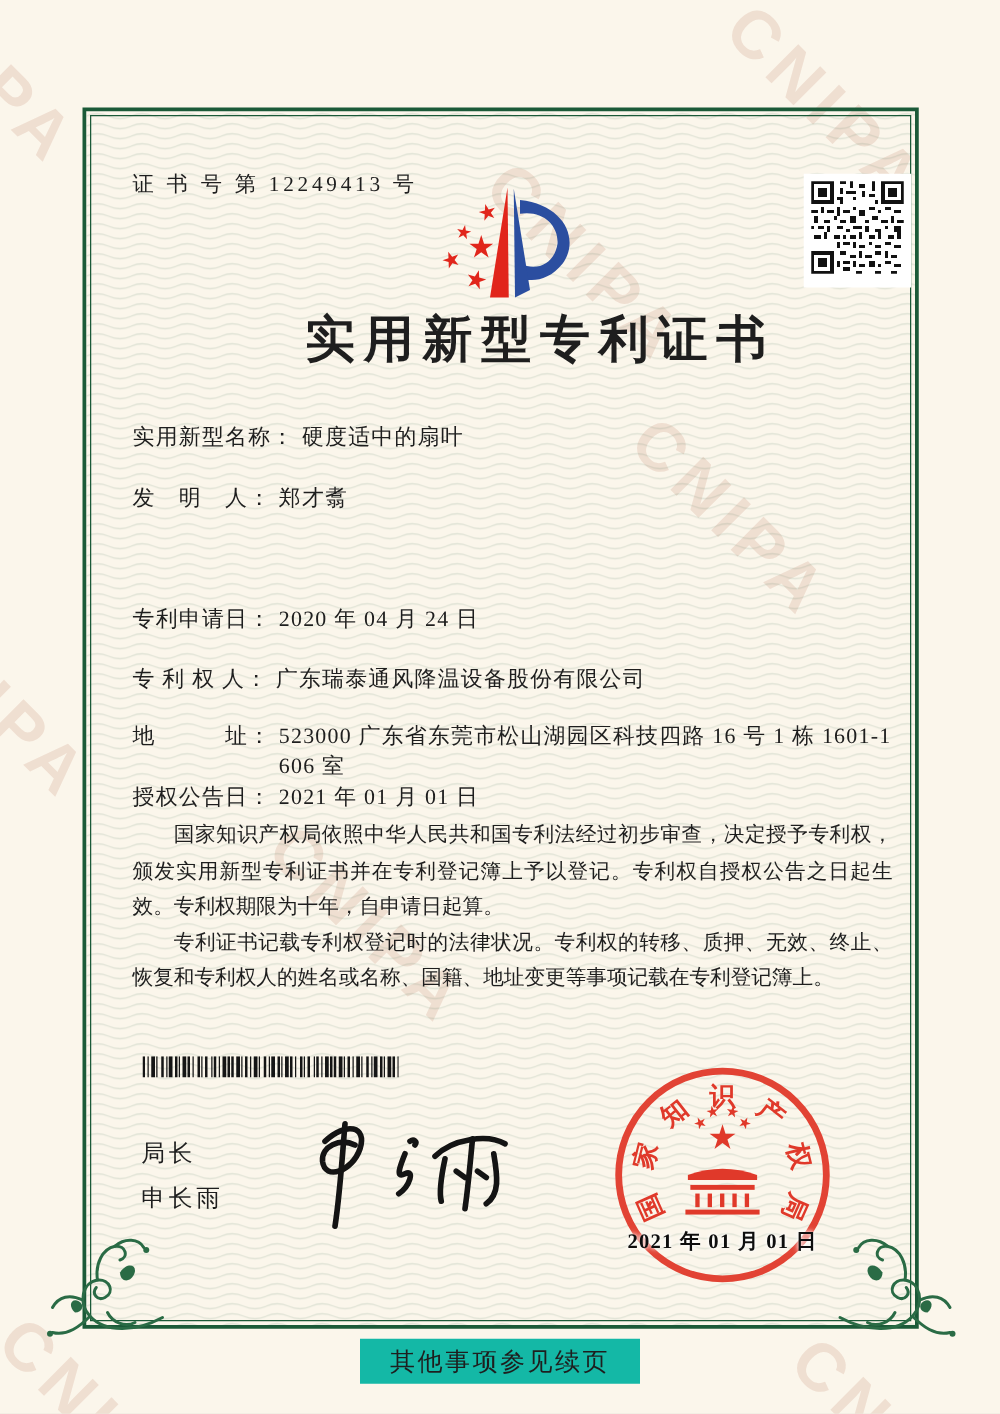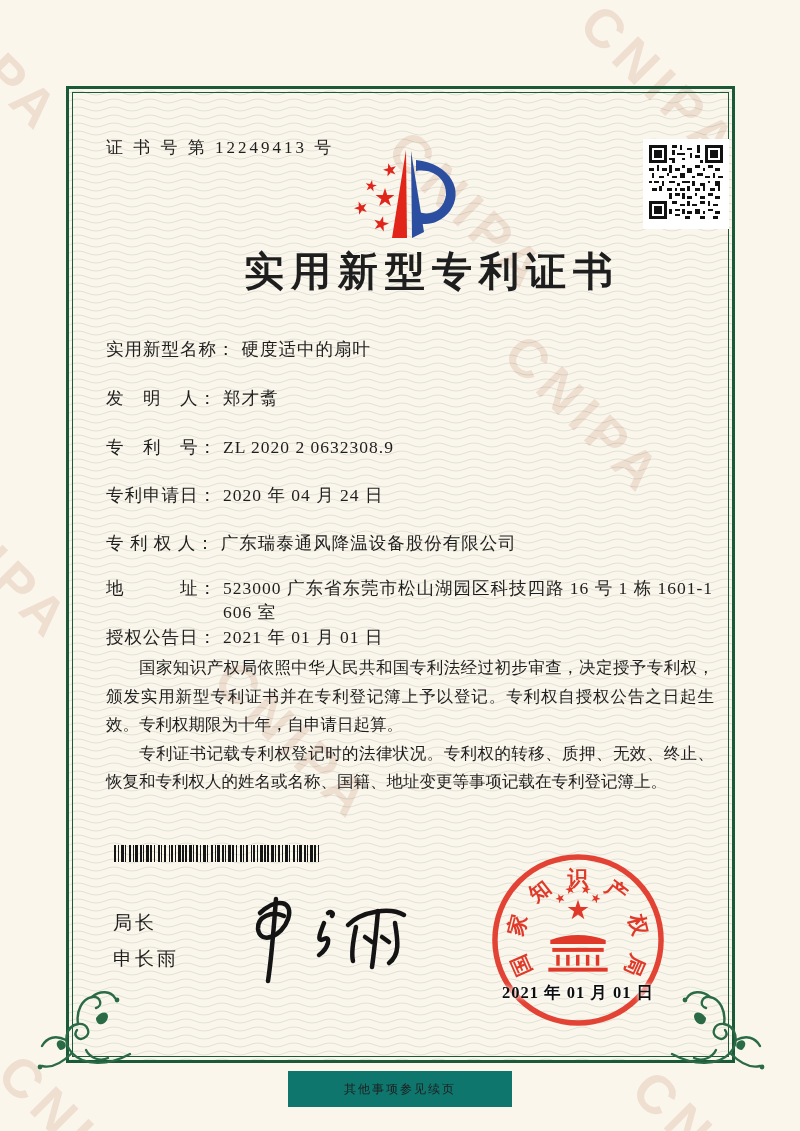--- a/index.html
+++ b/index.html
@@ -46,22 +46,22 @@
   .sig-script{position:absolute; left:232px; top:893px;}
   .seal{position:absolute; left:489px; top:851px; z-index:4;}
   .seal-date{
     position:absolute; left:492px; top:982px; width:172px; text-align:center; z-index:5;
     font-size:16.5px; font-weight:bold; color:#0e0e0e; letter-spacing:1px;
     text-shadow:0 0 3px #ffffff,0 0 5px #ffffff;
   }
   .page-num{position:absolute; left:66px; top:1031px; width:669px; text-align:center; font-size:15px; letter-spacing:2px;}
   .note-box{
     position:absolute; left:288px; top:1071px; width:224px; height:36px; z-index:4;
-    background:#0f766e; display:flex; align-items:center; justify-content:center;
-    font-size:12px; letter-spacing:2px;
+    background:#14b8a6; display:flex; align-items:center; justify-content:center;
+    font-size:20px; letter-spacing:2px;
   }
   .flourish{position:absolute; z-index:4; pointer-events:none;}
   .flourish.left{left:26px; top:990px;}
   .flourish.right{left:664px; top:990px; transform:scaleX(-1);}
 </style>
 </head>
 <body>
 
 <div class="page">
 
@@ -126,23 +126,20 @@
     </div>
 
     <div class="title">实用新型专利证书</div>
 
     <div class="field" style="top:337px;">
       <span class="lbl">实用新型名称：</span><span class="val">硬度适中的扇叶</span>
     </div>
     <div class="field" style="top:386px;">
       <span class="lbl">发　明　人：</span><span class="val">郑才翥</span>
     </div>
-    <div class="field" style="top:435px;">
-      <span class="lbl">专　利　号：</span><span class="val">ZL 2020 2 0632308.9</span>
-    </div>
     <div class="field" style="top:483px;">
       <span class="lbl">专利申请日：</span><span class="val">2020 年 04 月 24 日</span>
     </div>
     <div class="field" style="top:531px;">
       <span class="lbl">专 利 权 人：</span><span class="val">广东瑞泰通风降温设备股份有限公司</span>
     </div>
     <div class="field" style="top:576px;">
       <span class="lbl" style="vertical-align:top;font-family:Liberation Serif, serif;">地　　　址：</span><span class="addr-lines"><span style="display:block;text-align:right;">523000 广东省东莞市松山湖园区科技四路 16 号 1 栋 1601-1</span><span style="display:block;">606 室</span></span>
     </div>
     <div class="field" style="top:625px;width:640px;">

